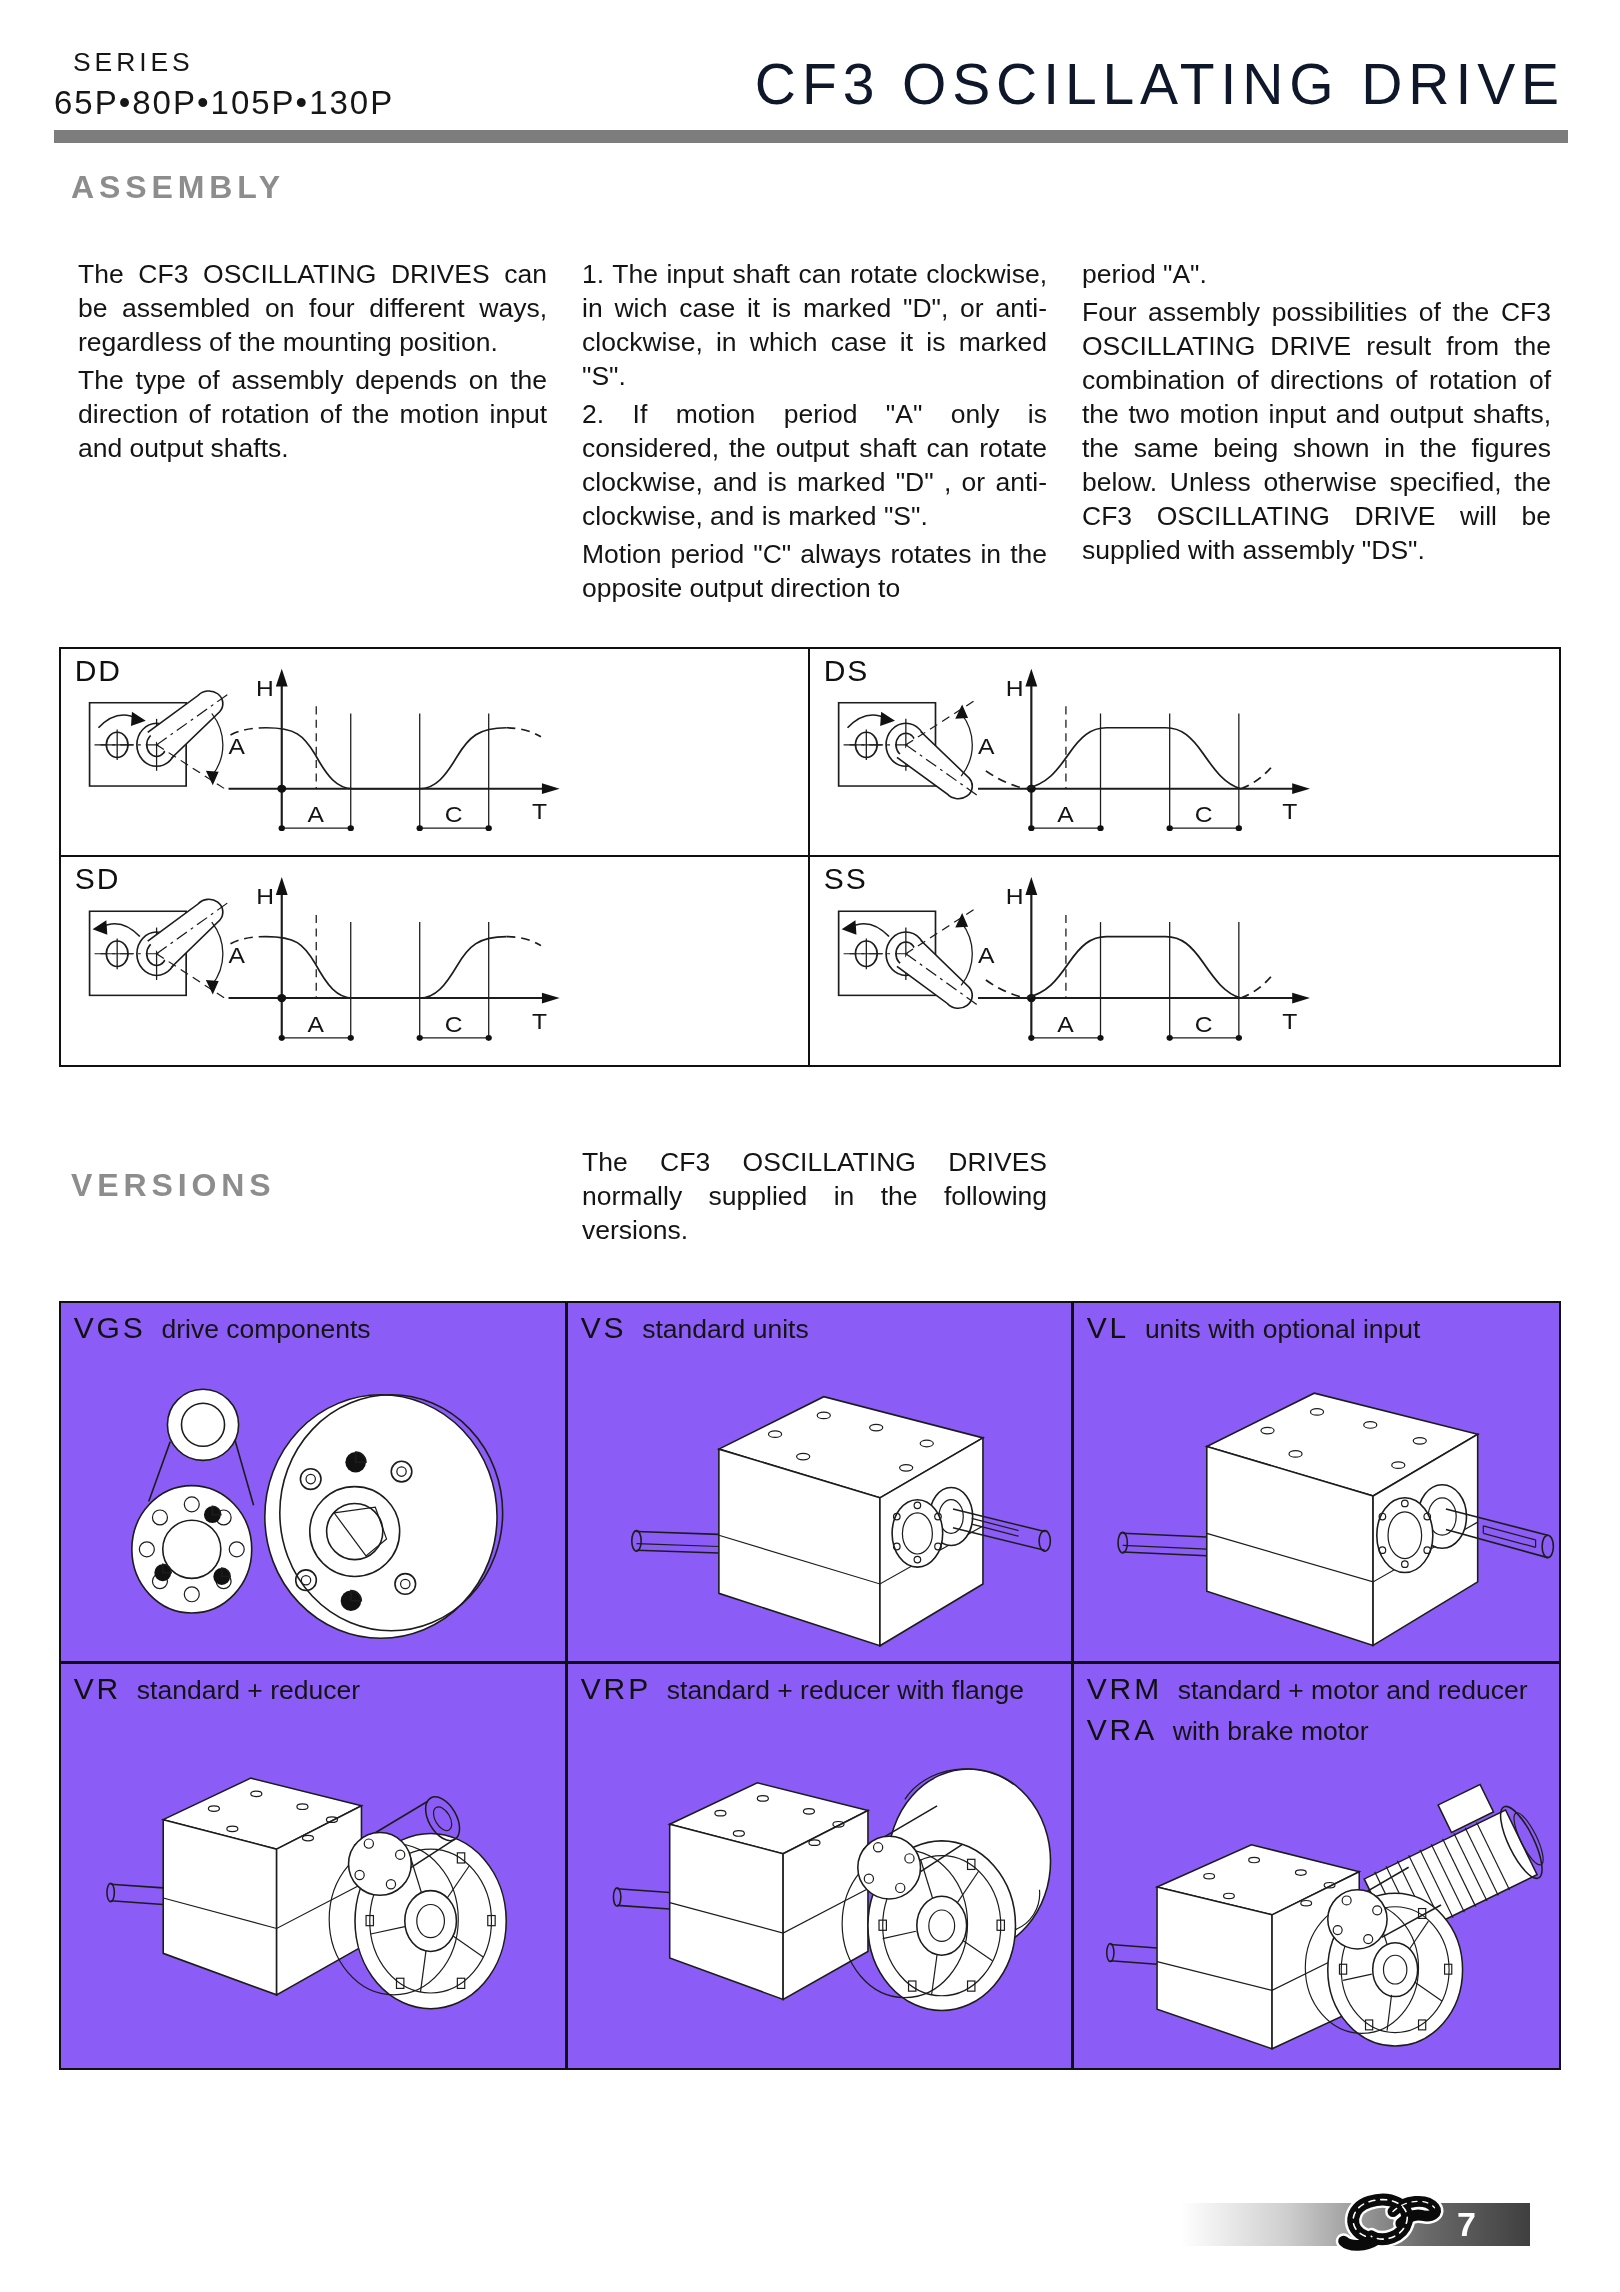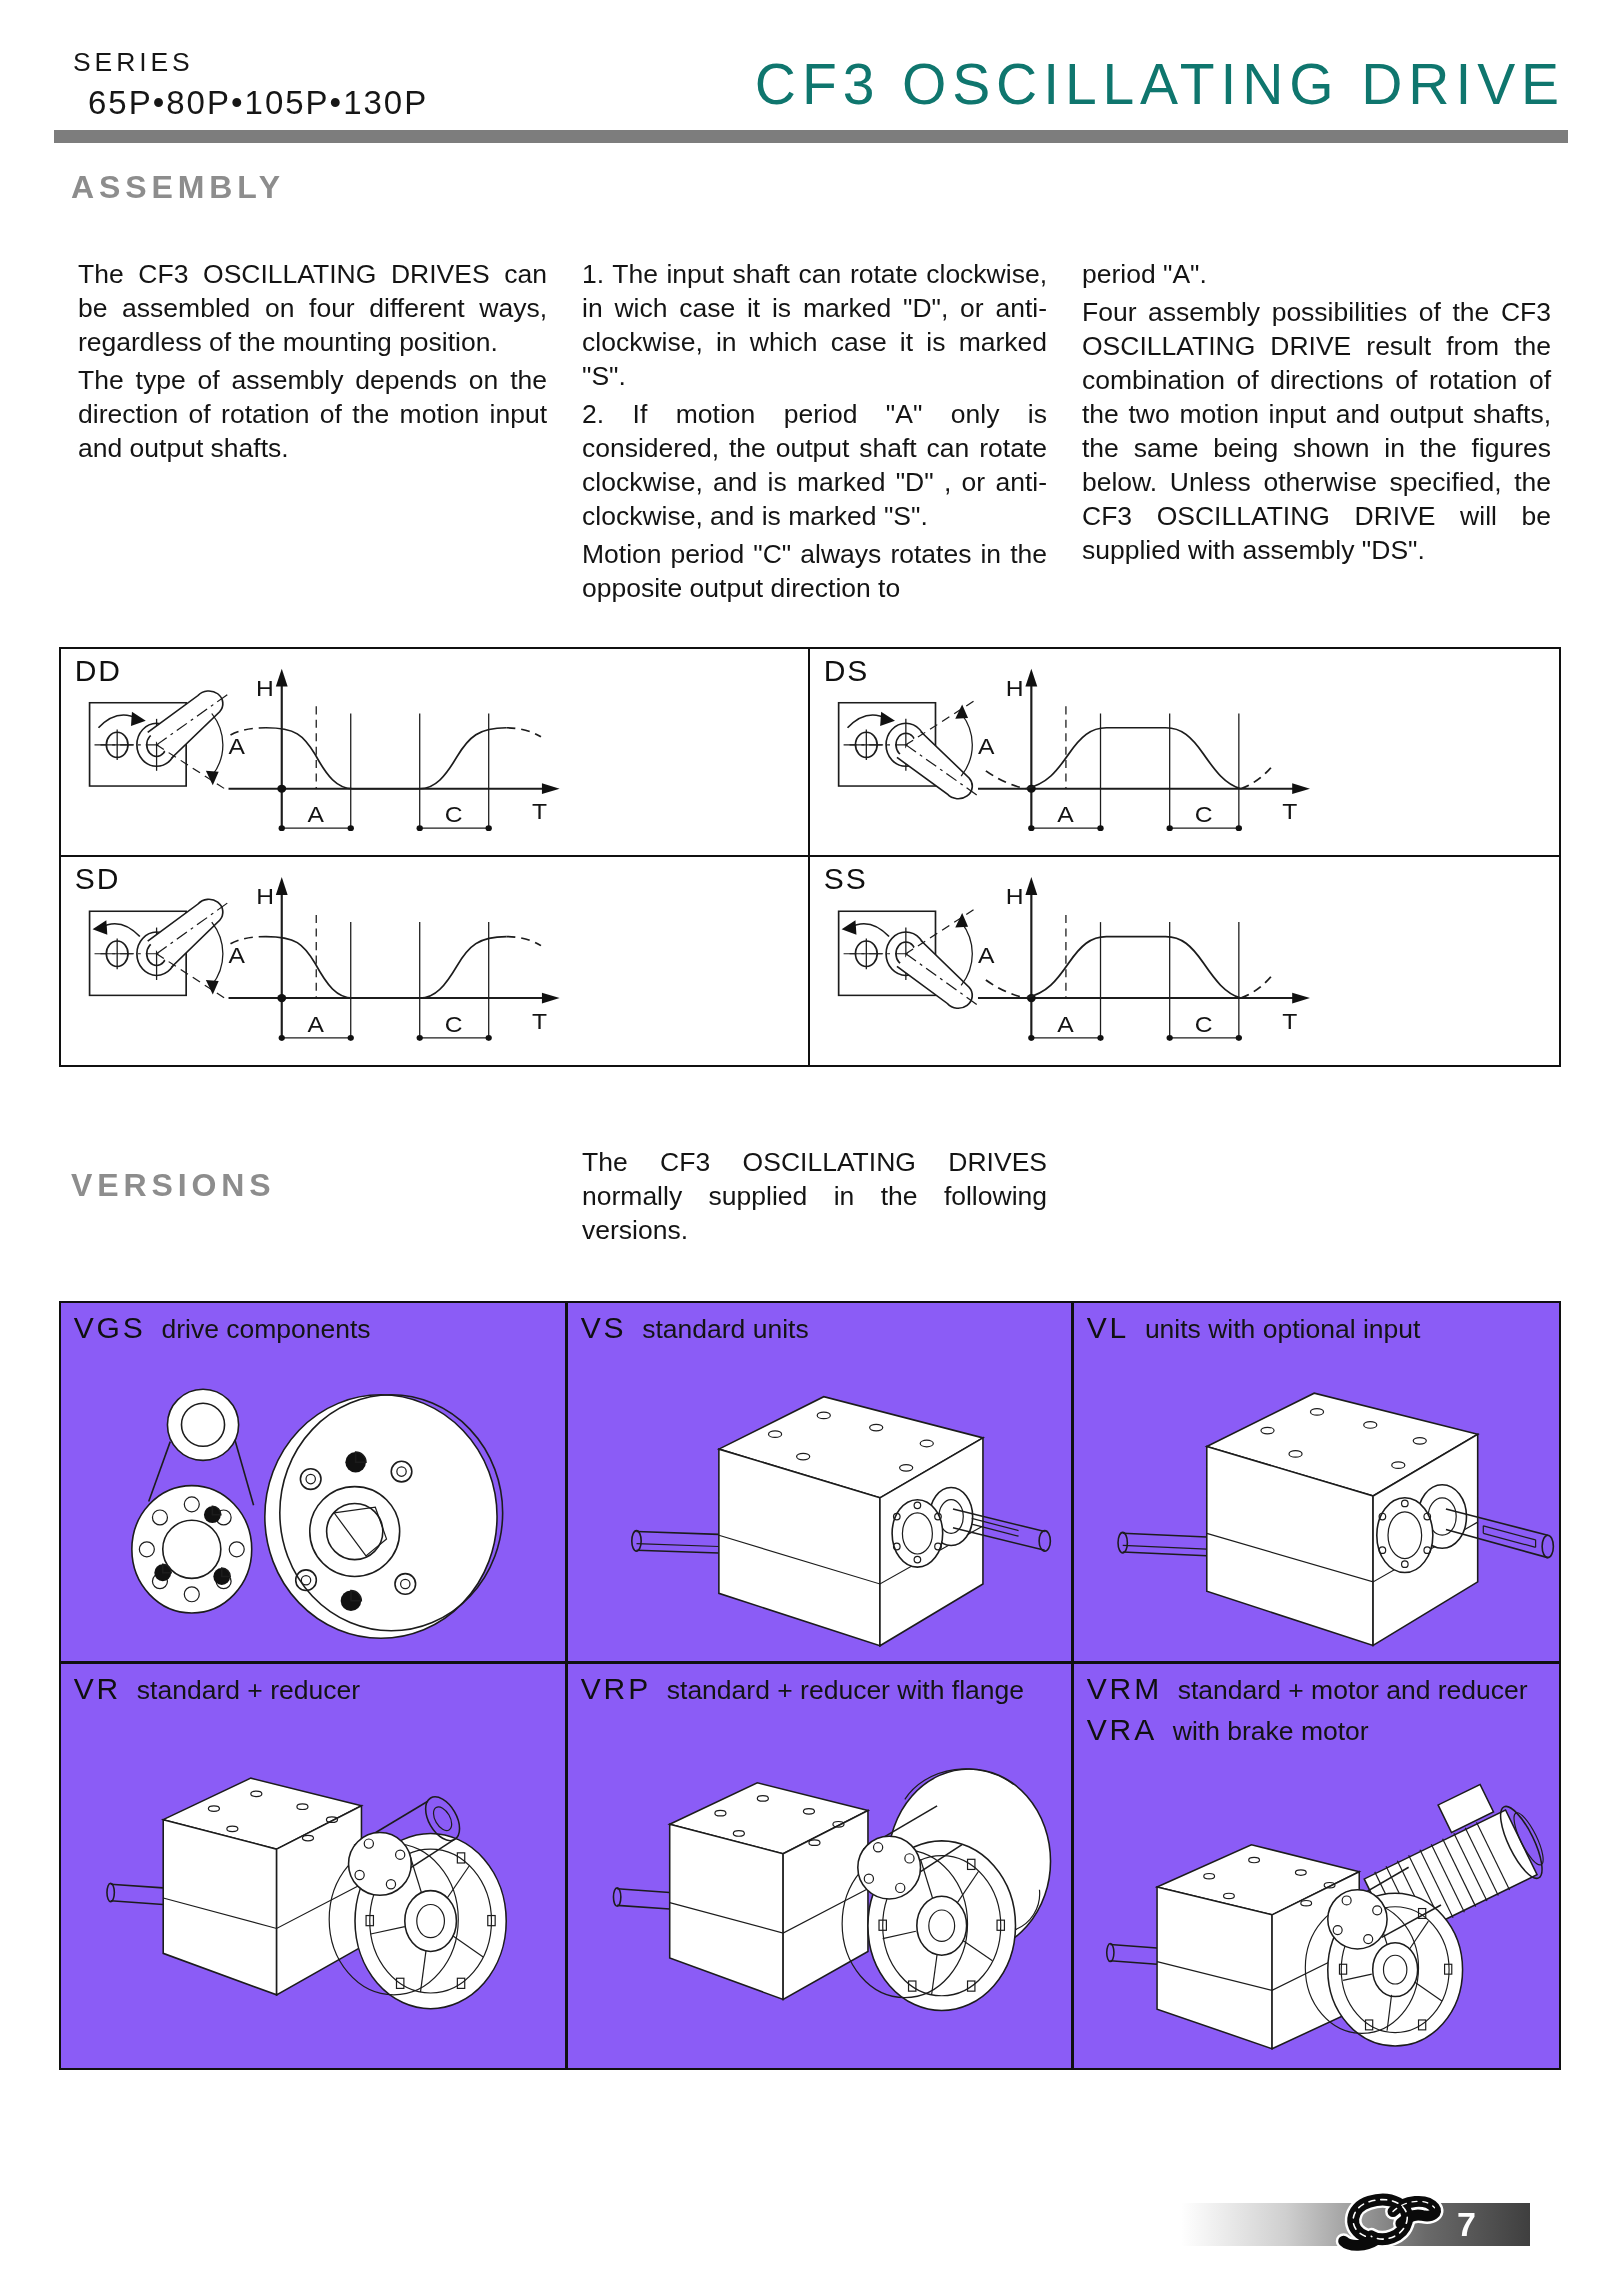--- a/index.html
+++ b/index.html
@@ -1,22 +1,22 @@
 <!DOCTYPE html>
 <html><head>
 <meta charset="utf-8">
 <style>
   html,body{margin:0;padding:0;background:#e8e8e8;}
   .page{position:relative;width:1620px;height:2293px;background:#fff;margin:0 auto;
         font-family:"Liberation Sans","DejaVu Sans",sans-serif;color:#1a1a1a;overflow:hidden;}
 
   
   .series-label{position:absolute;left:73px;top:47px;font-size:26.5px;letter-spacing:3.9px;color:#161616;}
-  .series-models{position:absolute;left:88px;top:84px;font-size:33px;letter-spacing:2px;color:#161616;}
-  .page-title{position:absolute;right:55px;top:51px;font-size:57px;letter-spacing:5.9px;color:#0f766e;white-space:nowrap;}
+  .series-models{position:absolute;left:54px;top:84px;font-size:33px;letter-spacing:2px;color:#161616;}
+  .page-title{position:absolute;right:55px;top:51px;font-size:57px;letter-spacing:5.9px;color:#0f172a;white-space:nowrap;}
   .header-bar{position:absolute;left:54px;top:130px;width:1514px;height:12.7px;background:#7d7d7d;}
 
   
   .sec-heading{position:absolute;left:71px;font-size:32px;font-weight:bold;letter-spacing:4.9px;color:#8d8d8d;}
   .h-assembly{top:169px;}
   .h-versions{top:1167px;}
 
   
   .col{position:absolute;font-size:26.5px;line-height:34px;text-align:justify;color:#141414;}
   .col p{margin:4px;}

